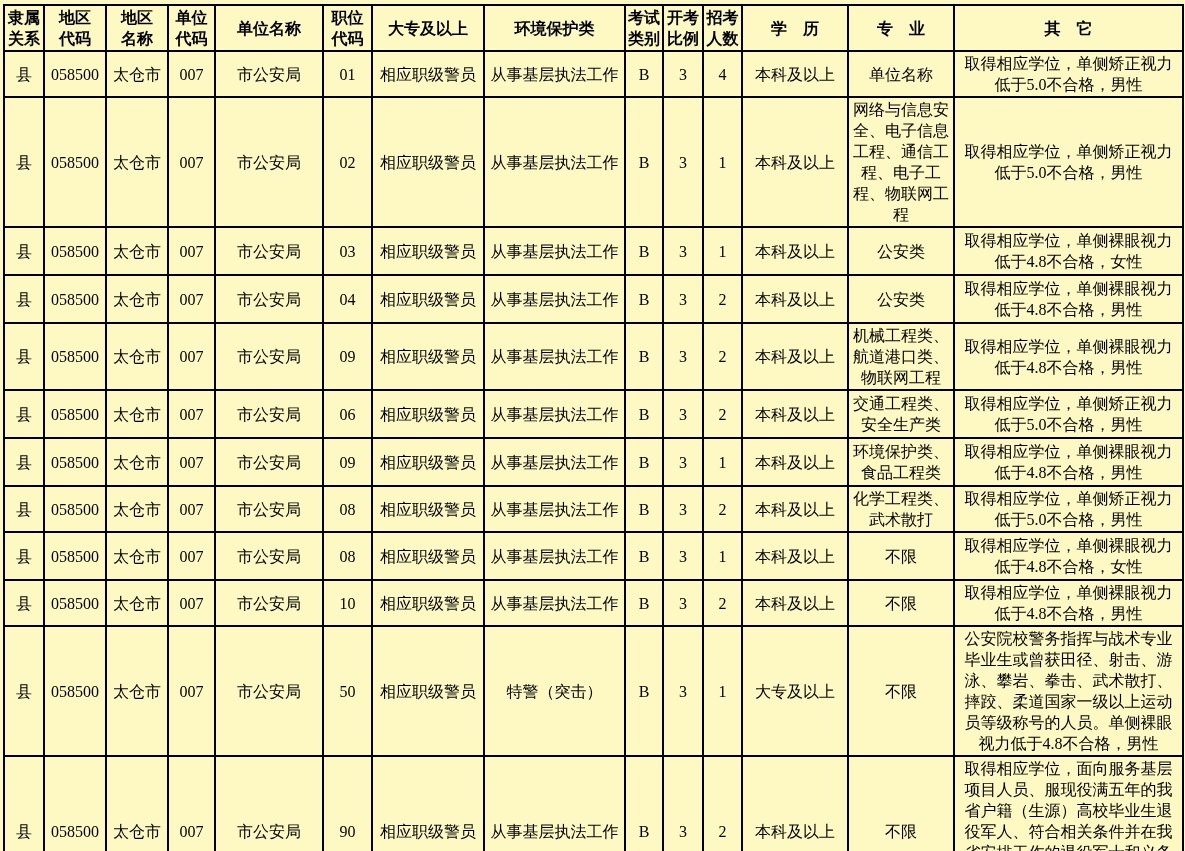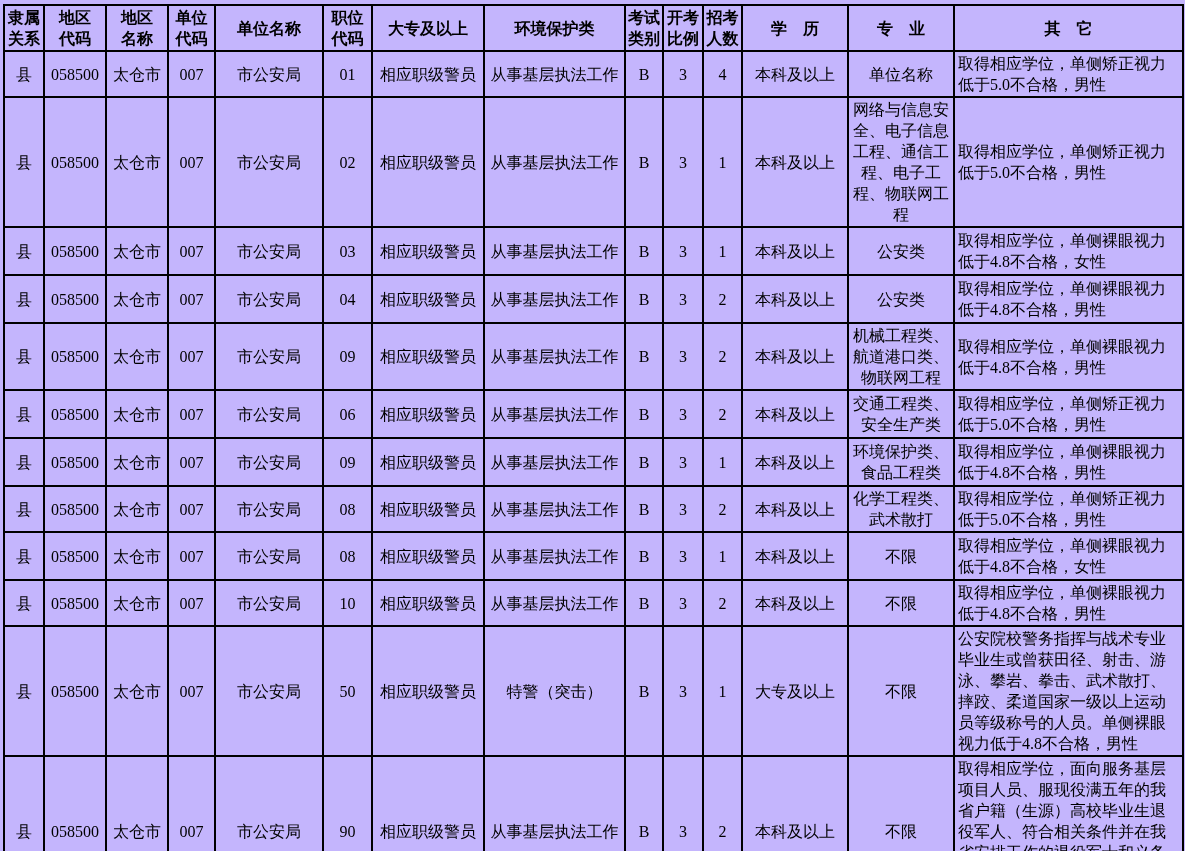--- a/index.html
+++ b/index.html
@@ -3,21 +3,21 @@
 <meta charset="utf-8">
 <style>
   html, body {
     margin: 0;
     padding: 0;
     background: #ffffff;
   }
   .page {
     width: 1185px;
     height: 851px;
-    background: #c4b5fd;
+    background: #fef9c3;
     box-sizing: border-box;
     padding: 4px 3px;
     font-family: "Liberation Serif", "DejaVu Serif", serif;
     color: #000000;
     overflow: hidden;
   }
   table.position-table {
     border-collapse: collapse;
     table-layout: fixed;
     width: 1179px;
@@ -34,21 +34,21 @@
     overflow: hidden;
     word-break: break-all;
     line-break: loose;
   }
   table.position-table th {
     font-weight: bold;
     white-space: pre-line;
     font-size: 16px;
   }
   table.position-table td.other-col {
-    text-align: left;
+    text-align: center;
     padding-left: 3px;
     padding-right: 3px;
   }
 </style>
 </head>
 <body>
 
 <div class="page">
   <table class="position-table">
     <colgroup id="cols">

